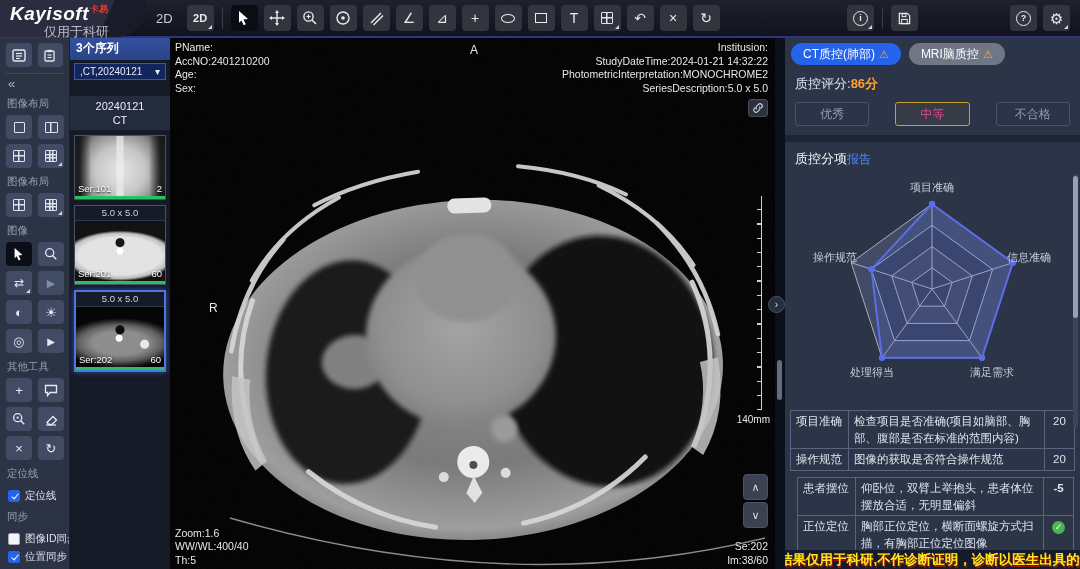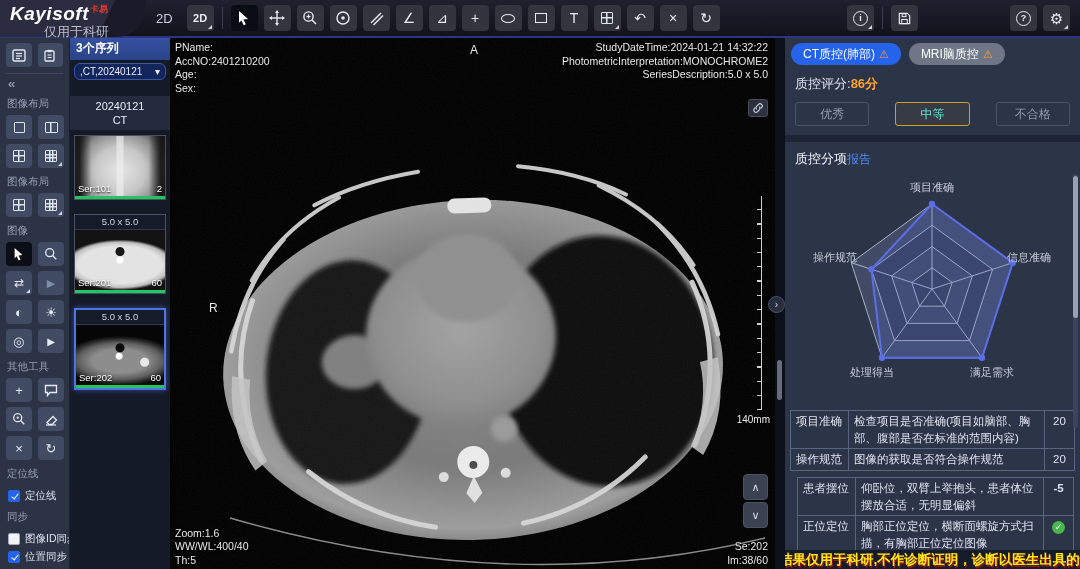--- a/index.html
+++ b/index.html
@@ -62,26 +62,26 @@
 .cb{width:12px;height:12px;border-radius:2px;background:#f2f4f8;border:1px solid #aab;position:relative;flex:0 0 auto}
 .cb.checked{background:#2563eb;border-color:#2563eb}
 .cb.checked::after{content:"";position:absolute;left:3.5px;top:1px;width:3px;height:6px;
   border:solid #fff;border-width:0 1.8px 1.8px 0;transform:rotate(40deg)}
 .cbl{color:#dfe4ee;font-size:10.5px;white-space:nowrap}
 
 
 .series{width:100px;background:#151a27;display:flex;flex-direction:column;overflow:hidden}
 .series-head{background:linear-gradient(#35519f,#2a4388);color:#fff;font-size:12px;
   font-weight:bold;padding:2px 6px 3px}
-.series-dd{margin:3px 4px 0;background:#12255c;border:1px solid #3c56a5;border-radius:6px;
+.series-dd{margin:3px 4px 0;background:#12255c;border:1px solid #3c56a5;border-radius:0;
   color:#e8ecf6;font-size:10px;padding:2px 5px;display:flex;justify-content:space-between;
   align-items:center;cursor:pointer}
 .group-head{margin-top:16px;background:#232b3d;color:#e9edf6;font-size:11px;text-align:center;
   padding:3px 0;line-height:14px}
-.thumb{position:relative;width:92px;margin:5px auto 9px;border:1px solid #4a5165;background:#000;cursor:pointer}
+.thumb{position:relative;width:92px;margin:5px auto 0;border:1px solid #4a5165;background:#000;cursor:pointer}
 .thumb.selected{border:2px solid #4f74e3;box-shadow:0 0 6px rgba(79,116,227,.6)}
 .thumb-head{background:#161b2a;color:#ccd3e2;font-size:9.5px;text-align:center;padding:1px 0 2px;
   border-bottom:1px solid #30384c}
 .t-img{height:60px}
 .t1{background:
   linear-gradient(90deg,rgba(20,20,20,.9) 0 5%,transparent 18% 82%,rgba(20,20,20,.9) 95% 100%),
   linear-gradient(90deg,transparent 0 45%,rgba(240,240,240,.65) 47% 53%,transparent 55%),
   radial-gradient(ellipse 62% 90% at 50% 58%,#e6e6e6 0%,#c6c6c6 45%,#8f8f8f 72%,#303030 100%)}
 .t2{background:
   radial-gradient(circle at 50% 36%,#161616 0 4px,transparent 5px),
@@ -130,21 +130,21 @@
 .pill{display:flex;align-items:center;gap:4px;border:none;border-radius:12px;height:22px;
   padding:0 12px;font-size:12px;color:#fff;cursor:pointer}
 .pill.active{background:#2563eb}
 .pill.inactive{background:#6f7686}
 .warn{color:#ff9f2e;font-size:11px}
 .score-row{padding:6px 10px 2px;font-size:13px}
 .score-val{color:#ffa22d;font-weight:bold}
 .grades{display:flex;gap:26px;padding:7px 10px 9px}
 .grade{flex:1;height:24px;background:transparent;border:1px solid #4a5266;border-radius:3px;
   color:#939cb0;font-size:12px;cursor:pointer}
-.grade.active{border-color:#c9a227;color:#5eead4;background:rgba(255,197,61,.05)}
+.grade.active{border-color:#c9a227;color:#ec4899;background:rgba(255,197,61,.05)}
 .qc-sep{height:7px;background:#1d2433}
 .sec-head{display:flex;justify-content:flex-start;align-items:center;padding:8px 10px 2px}
 .sec-title{font-size:13px;color:#f0f3f9}
 .report-link{font-size:12px;color:#4f8dff;text-decoration:none;cursor:pointer}
 #radar{position:relative;height:238px}
 .radar-label{position:absolute;transform:translate(-50%,-50%);font-size:11px;color:#c6cddc;white-space:nowrap}
 .qc-table{width:calc(100% - 10px);margin:2px 5px 0;border-collapse:collapse;font-size:11.5px;line-height:1.45}
 .qc-table td{border:1px solid #5a6480;padding:2px 5px;vertical-align:top;color:#dde3ef}
 .qc-table td.nm{width:58px;white-space:nowrap}
 .qc-table td.sc{width:30px;text-align:center}
@@ -506,20 +506,21 @@
       <span class="orient" style="left:300px;top:5px">A</span>
       <span class="orient" style="left:39px;top:263px">R</span>
 
       <div class="ovl tl">
         <div>PName:</div>
         <div>AccNO:2401210200</div>
         <div>Age:</div>
         <div>Sex:</div>
       </div>
       <div class="ovl tr">
+        <div>Institusion:</div>
         <div>StudyDateTime:2024-01-21 14:32:22</div>
         <div>PhotometricInterpretation:MONOCHROME2</div>
         <div>SeriesDescription:5.0 x 5.0</div>
       </div>
       <button class="link-btn">
         <svg class="mini" width="12" height="12" viewBox="0 0 14 14">
             <path d="M5.5,8.5 a2.6,2.6 0 0 1 0,-3.7 l2,-2 a2.6,2.6 0 0 1 3.7,3.7 l-1,1 M8.5,5.5 a2.6,2.6 0 0 1 0,3.7 l-2,2 a2.6,2.6 0 0 1 -3.7,-3.7 l1,-1" fill="none" stroke="#cfd5e2" stroke-width="1.3"></path>
           </svg>
       </button>
       <div class="ovl bl">

